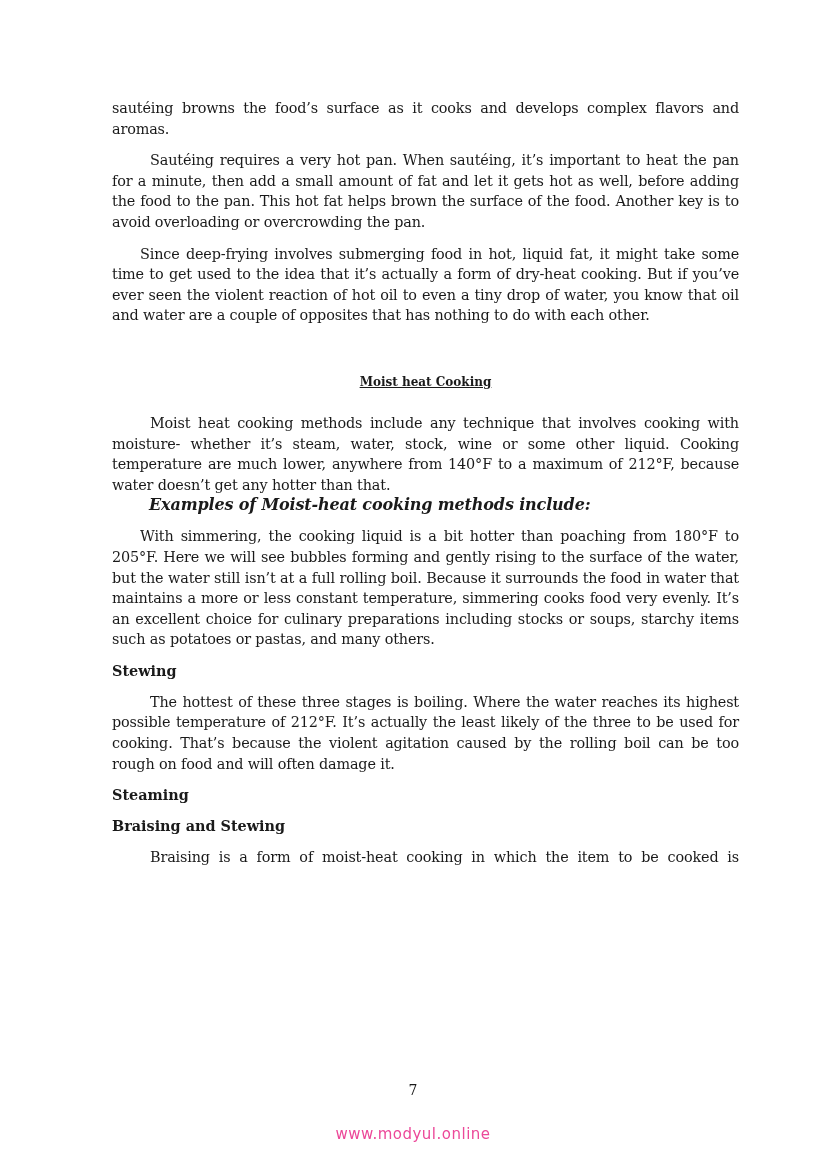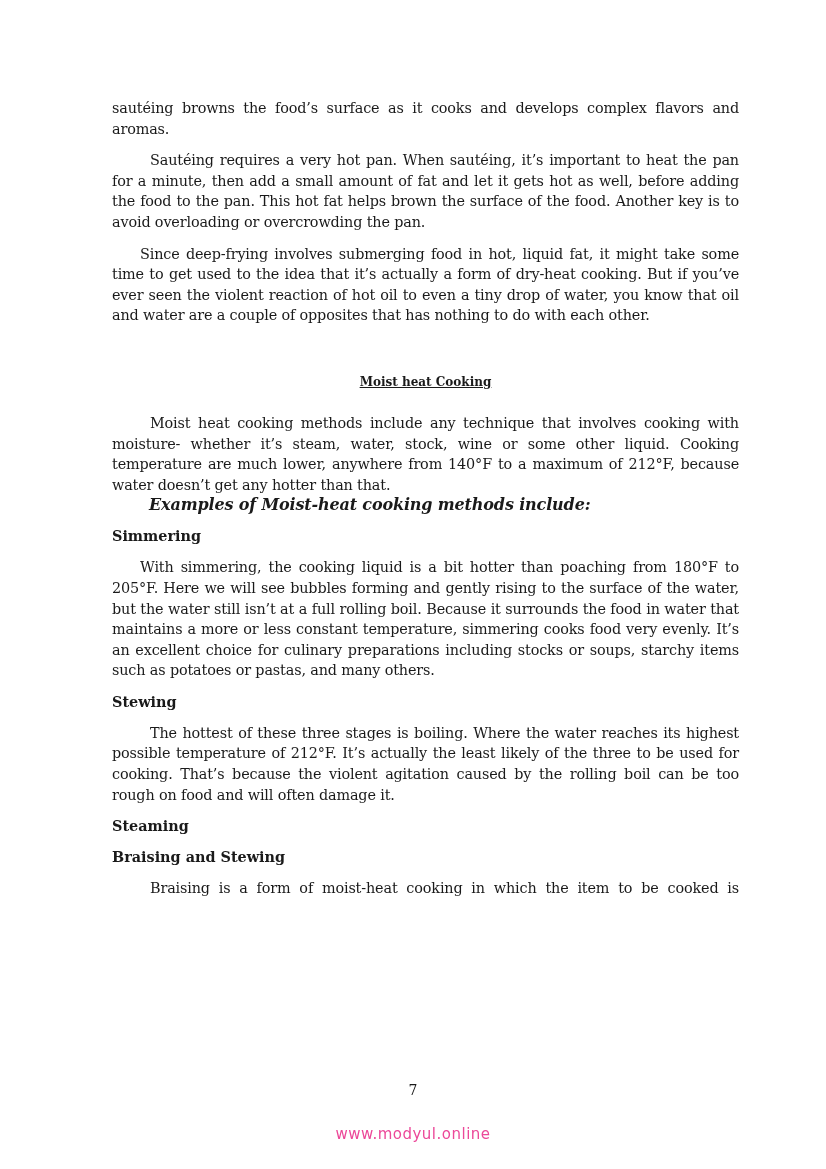--- a/index.html
+++ b/index.html
@@ -24,21 +24,20 @@
 <div class="page">
   <p>sautéing browns the food’s surface as it cooks and develops complex flavors and aromas.</p>
   <p class="indent gap">Sautéing requires a very hot pan. When sautéing, it’s important to heat the pan for a minute, then add a small amount of fat and let it gets hot as well, before adding the food to the pan. This hot fat helps brown the surface of the food. Another key is to avoid overloading or overcrowding the pan.</p>
 
   <p class="indent-s gap">Since deep-frying involves submerging food in hot, liquid fat, it might take some time to get used to the idea that it’s actually a form of dry-heat cooking. But if you’ve ever seen the violent reaction of hot oil to even a tiny drop of water, you know that oil and water are a couple of opposites that has nothing to do with each other.</p>
 
   <h2 style="margin-top:45px;">Moist heat Cooking</h2>
   <p class="indent" style="margin-top:20px;">Moist heat cooking methods include any technique that involves cooking with moisture- whether it’s steam, water, stock, wine or some other liquid. Cooking temperature are much lower, anywhere from 140°F to a maximum of 212°F, because water doesn’t get any hotter than that.</p>
   <p class="examples gap">Examples of Moist-heat cooking methods include:</p>
 
-  <h3 class="gap">Simmering</h3>
   <p class="indent-s gap">With simmering, the cooking liquid is a bit hotter than poaching from 180°F to 205°F. Here we will see bubbles forming and gently rising to the surface of the water, but the water still isn’t at a full rolling boil. Because it surrounds the food in water that maintains a more or less constant temperature, simmering cooks food very evenly. It’s an excellent choice for culinary preparations including stocks or soups, starchy items such as potatoes or pastas, and many others.</p>
 
   <h3 class="gap">Stewing</h3>
   <p class="indent gap">The hottest of these three stages is boiling. Where the water reaches its highest possible temperature of 212°F. It’s actually the least likely of the three to be used for cooking. That’s because the violent agitation caused by the rolling boil can be too rough on food and will often damage it.</p>
 
   <h3 class="gap">Steaming</h3>
 
   <h3 class="gap">Braising and Stewing</h3>
   <p class="indent gap" style="text-align-last: justify;">Braising is a form of moist-heat cooking in which the item to be cooked is</p>
 </div>

